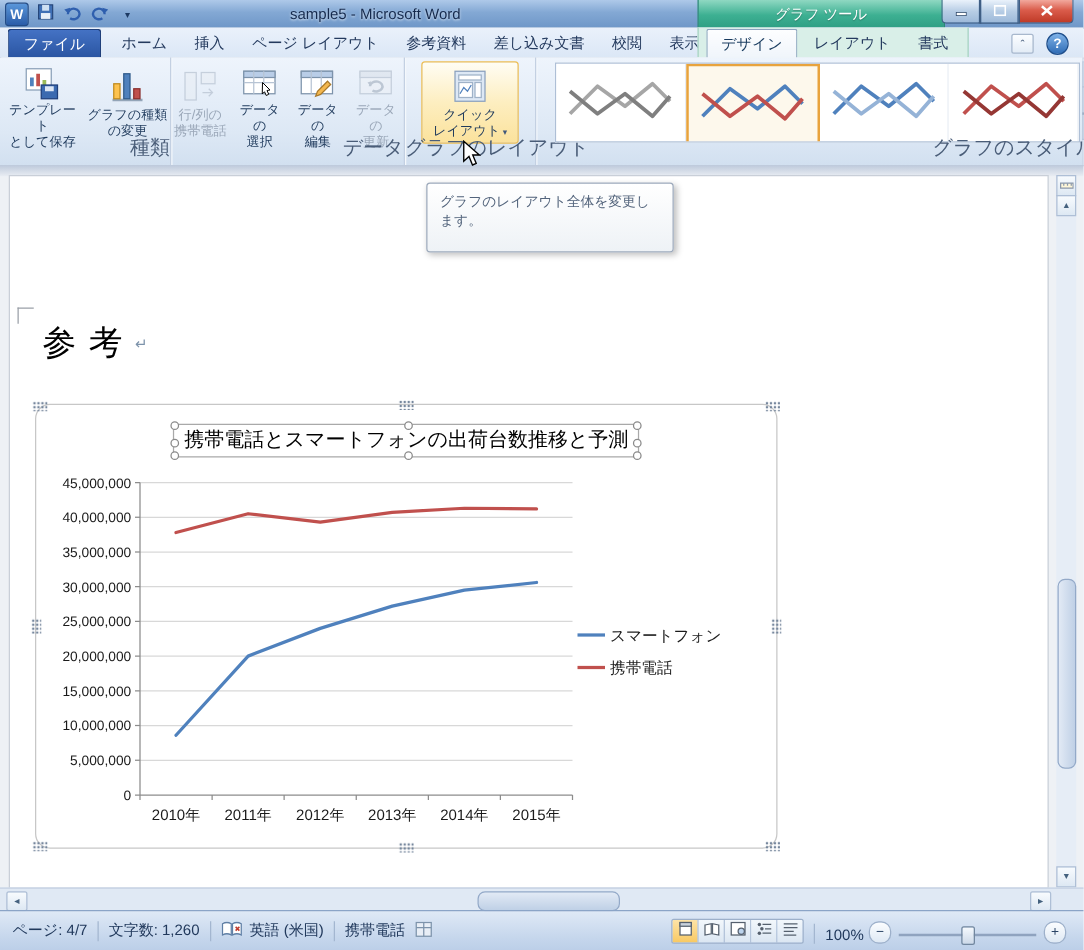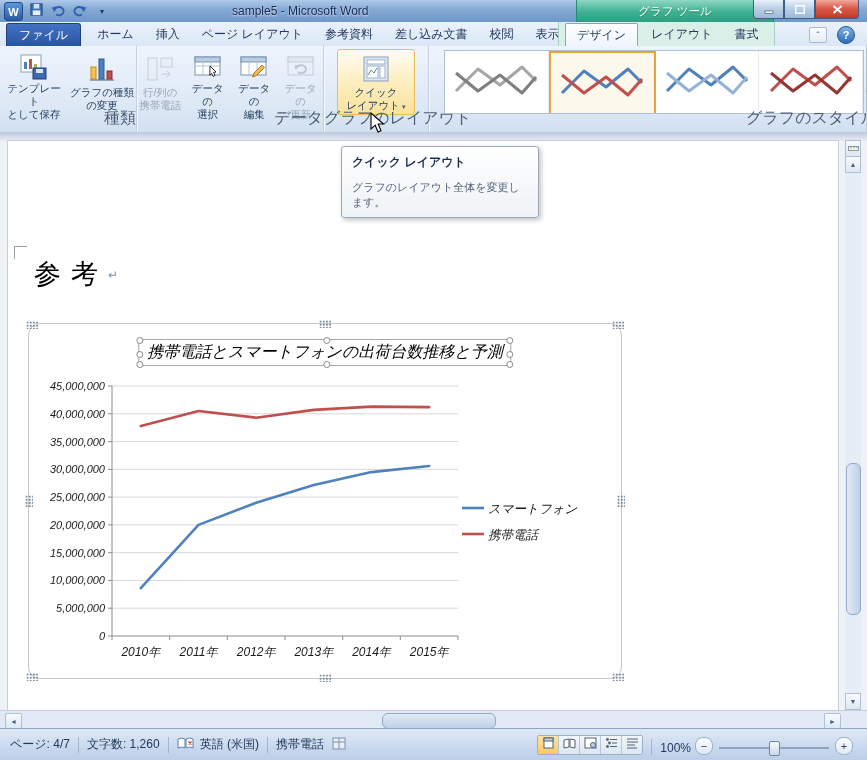--- a/index.html
+++ b/index.html
@@ -8,21 +8,21 @@
 
   
   .titlebar{position:absolute;left:0;top:0;width:100%;height:22px;
     background:linear-gradient(#aec9e9,#83a8d4 45%,#6f97c8);border-bottom:1px solid #5f83b0;}
   .qat{position:absolute;left:4px;top:2px;display:flex;align-items:center;gap:4px;}
   .word-logo{width:17px;height:17px;border-radius:3px;background:linear-gradient(#5a97da,#2a5ca8);
     color:#fff;font-weight:bold;font-size:11px;display:flex;align-items:center;justify-content:center;border:1px solid #234c87;}
   .qat-btn{width:18px;height:17px;display:flex;align-items:center;justify-content:center;border-radius:2px;}
   .qat-caret{font-size:8px;color:#1d3a63;}
   .title-text{position:absolute;left:232px;top:4px;font-size:12px;color:#152a4e;text-shadow:0 1px 2px rgba(255,255,255,.8);}
-  .ctx-header{position:absolute;left:576px;top:0;width:196px;height:22px;
+  .ctx-header{position:absolute;left:558px;top:0;width:196px;height:22px;
     background:linear-gradient(#8fd8c2,#3db092 55%,#2f9f84);border:1px solid #278b72;border-top:none;
     color:#fff;font-size:11.5px;display:flex;align-items:center;justify-content:center;text-shadow:0 1px 1px rgba(0,0,0,.3);}
   .winbtns{position:absolute;right:8px;top:0;display:flex;}
   .winbtn{width:29px;height:18px;border:1px solid #3f5e84;border-top:none;
     background:linear-gradient(#eaf2fb,#b7cde5 50%,#9db9d9);display:flex;align-items:center;justify-content:center;}
   .winbtn.min{border-radius:0 0 0 4px;}
   .winbtn.close{width:42px;background:linear-gradient(#f2a89d,#da5c4b 45%,#bf3a27);border-radius:0 0 4px 0;}
 
   
   .tabrow{position:absolute;left:0;top:22px;width:100%;height:24px;
@@ -73,21 +73,21 @@
   
   .docarea{position:absolute;left:0;top:141px;width:100%;height:569px;background:#eef1f5;}
   .page{position:absolute;left:8px;top:0;width:830px;height:569px;background:#fff;box-shadow:0 0 0 1px #c9cfd8;}
   .corner-mark{position:absolute;left:6px;top:105px;width:12px;height:12px;border-left:1px solid #9aa0a8;border-top:1px solid #9aa0a8;}
   .doc-heading{position:absolute;left:26px;top:115px;font-family:"Liberation Serif",serif;font-size:27px;
     letter-spacing:10px;color:#000;}
   .para-mark{font-size:12px;color:#7d93ab;letter-spacing:0;vertical-align:4px;}
 
   
   .chart-obj{position:absolute;left:20px;top:182px;width:592px;height:354px;background:#fff;
-    border:1px solid #c7c7c7;border-radius:12px;font-style:italic;}
+    border:1px solid #c7c7c7;border-radius:12px;}
   .sel-handle{position:absolute;width:12px;height:8px;
     background-image:radial-gradient(circle,#76879d 1px,transparent 1.3px);background-size:3.2px 3.2px;}
   .sel-handle.v{width:8px;height:12px;}
   .chart-title-box{position:absolute;left:50%;top:15px;transform:translateX(-50%);border:1px solid #a9a9a9;
     background:#fff;padding:2px 8px;font-size:16px;white-space:nowrap;color:#000;}
   .cth{position:absolute;width:5px;height:5px;border:1px solid #8a8a8a;border-radius:50%;background:#fff;}
   #chart-svg{position:absolute;left:3px;top:50px;}
   #chart-svg text{font-family:"Liberation Sans",sans-serif;}
   #chart-svg .ylab{font-size:11px;fill:#1a1a1a;}
   #chart-svg .xlab{font-size:12px;fill:#1a1a1a;}
@@ -530,21 +530,20 @@
       <div class="zoom-slider">
         <div class="zs-track"></div>
         <div class="zs-notch"></div>
         <div class="zs-thumb"></div>
       </div>
       <div class="zoom-btn">+</div>
     </div>
   </div>
 
   <div class="tooltip">
-    <div class="tt-title">クイック レイアウト</div>
     <div class="tt-body">グラフのレイアウト全体を変更します。</div>
   </div>
 
   <div class="cursor">
     <svg width="19" height="22" viewBox="0 0 19 22">
         <path d="M3 1 L3 17 L7.2 13.2 L10 20 L13 18.7 L10.2 12 L15.5 12 Z" fill="#ffffff" stroke="#000" stroke-width="1.1"></path>
       </svg>
   </div>
 
 </div>

